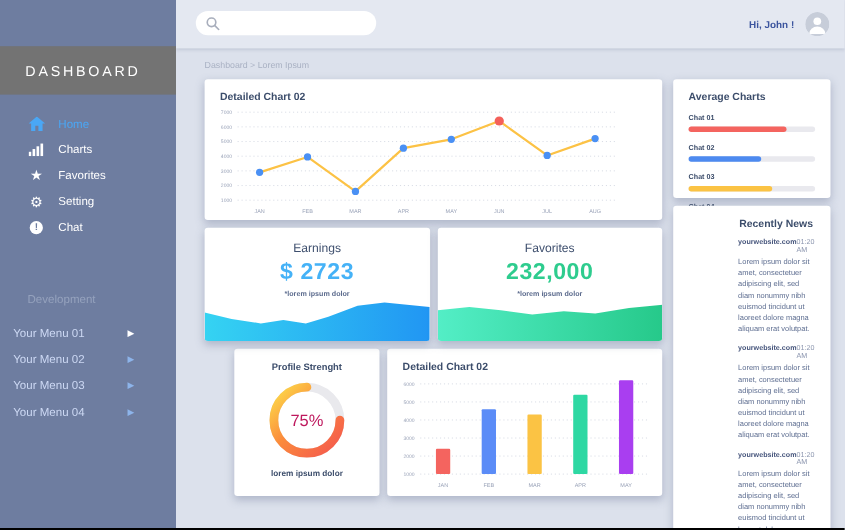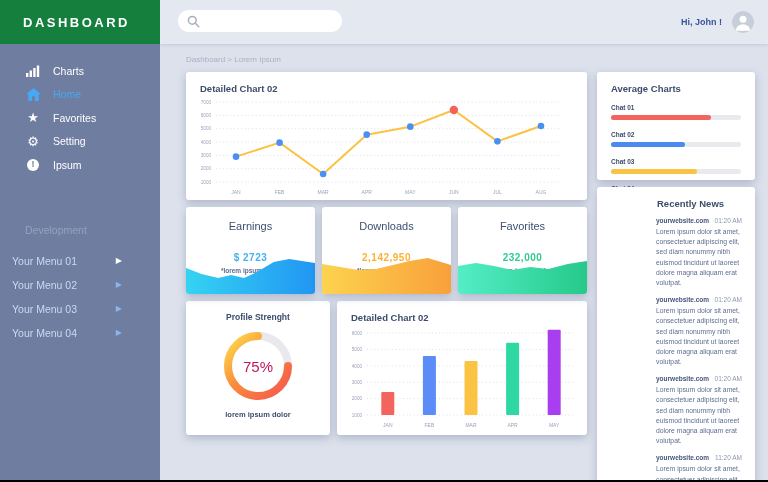--- a/index.html
+++ b/index.html
@@ -1,22 +1,22 @@
 <!DOCTYPE html>
 <html><head>
 <meta charset="utf-8">
 <style>
   * { margin:0; padding:0; box-sizing:border-box; }
   html,body { width:768px; height:482px; overflow:hidden; }
   body { position:relative; font-family:"Liberation Sans", sans-serif; background:#dce1ec; }
 
   
   .sidebar { position:absolute; left:0; top:0; bottom:0; width:160px; background:#6e7da0; z-index:5; }
-  .sb-header { height:44px; background:#15803d; color:#fff; display:flex; align-items:center;
-               padding-left:23px; font-size:13px; font-weight:bold; letter-spacing:2.5px; }
+  .sb-header { height:44px; background:#737373; color:#fff; display:flex; align-items:center;
+               padding-left:23px; font-size:13px; font-weight:normal; letter-spacing:2.5px;margin-top:42px; }
   .menu { margin-top:15px; }
   .menu-item { display:flex; align-items:center; height:23.5px; padding-left:25px;
                color:#fff; font-size:10.5px; cursor:pointer; }
   .menu-item.active { color:#4aa7f5; }
   .mi-icon { width:16px; margin-right:12px; display:flex; justify-content:center; align-items:center;
              font-size:12px; line-height:1; color:#fff; }
   .menu-item.active .mi-icon { color:#4aa7f5; }
   .help-circle { width:12px; height:12px; border-radius:50%; background:#fff; color:#6e7da0;
                  font-size:9px; font-weight:bold; display:flex; align-items:center; justify-content:center; }
   .dev-label { padding-left:25px; margin-top:47px; color:#95a2bd; font-size:10.5px; }
@@ -41,30 +41,30 @@
   .main-grid { display:flex; gap:10px; margin:8px 13px 0 26px; }
   .col-left { flex:1; display:flex; flex-direction:column; gap:7px; }
   .col-right { width:170px; display:flex; flex-direction:column; gap:7px; }
 
   .card { background:#fff; border-radius:3px; box-shadow:0 3px 8px rgba(90,100,135,.35); }
   .card-title { font-size:9.5px; font-weight:bold; color:#3c4d6b; padding:11px 14px 0; }
 
   .chart01-card { height:128px; }
   .chart01-card svg { display:block; }
 
-  .row2 { display:flex; gap:7px; height:87px; }
+  .row2 { display:flex; gap:7px; height:103px; }
   .stat-card { flex:1; position:relative; overflow:hidden; text-align:center; border-radius:3px; }
   .stat-title { margin-top:13px; font-size:11px; color:#3e4f6e; }
-  .stat-value { margin-top:20px; font-size:10px; font-weight:bold; letter-spacing:.5px; }
+  .stat-value { margin-top:4px; font-size:21px; font-weight:bold; letter-spacing:.5px; }
   .stat-note { margin-top:4px; font-size:6.5px; font-weight:bold; color:#5d6c8e; }
   .stat-area { position:absolute; left:0; bottom:0; width:100%; height:40px; }
   .stat-area svg { display:block; width:100%; height:100%; }
 
   .row3 { display:flex; gap:7px; height:134px; }
-  .profile-card { width:144px; text-align:center; }
+  .profile-card { width:132px; text-align:center;margin-left:27px; }
   .profile-title { font-size:8.5px; font-weight:bold; color:#3c4d6b; margin-top:11px; }
   .donut-wrap { position:relative; width:76px; height:76px; margin:6px auto 0; }
   .donut-text { position:absolute; inset:0; display:flex; align-items:center; justify-content:center;
                 font-size:15px; color:#be185d; }
   .profile-note { font-size:7.5px; font-weight:bold; color:#3c4d6b; margin-top:6px; }
   .chart02-card { flex:1; }
   .chart02-card svg { display:block; }
 
   .avg-card { height:108px; }
   .avg-rows { margin-top:10px; }
@@ -82,56 +82,56 @@
   .news-body { font-size:6.8px; line-height:1.5; color:#5e6e91; }
 
   .bottom-line { position:absolute; left:0; right:0; bottom:0; height:2px; background:#000; z-index:20; }
 </style>
 </head>
 <body>
 
 <div class="sidebar">
   <div class="sb-header">DASHBOARD</div>
   <div class="menu">
+      <div class="menu-item active">
+        <span class="mi-icon">
+          <svg width="15" height="13" viewBox="0 0 15 13">
+            <path d="M7.5 0 L15 6.2 H12.7 V13 H8.9 V8.3 H6.1 V13 H2.3 V6.2 H0 Z" fill="currentColor"></path>
+          </svg>
+        </span>
+        <span>Home</span>
+      </div>
       <div class="menu-item">
         <span class="mi-icon">
           <svg width="14" height="12" viewBox="0 0 14 12">
             <rect x="0" y="8" width="2.4" height="4" fill="currentColor"></rect>
             <rect x="3.6" y="5.5" width="2.4" height="6.5" fill="currentColor"></rect>
             <rect x="7.2" y="3" width="2.4" height="9" fill="currentColor"></rect>
             <rect x="10.8" y="0.5" width="2.4" height="11.5" fill="currentColor"></rect>
           </svg>
         </span>
         <span>Charts</span>
       </div>
-      <div class="menu-item active">
-        <span class="mi-icon">
-          <svg width="15" height="13" viewBox="0 0 15 13">
-            <path d="M7.5 0 L15 6.2 H12.7 V13 H8.9 V8.3 H6.1 V13 H2.3 V6.2 H0 Z" fill="currentColor"></path>
-          </svg>
-        </span>
-        <span>Home</span>
-      </div>
       <div class="menu-item">
         <span class="mi-icon">
           <span style="font-size:13px">★</span>
         </span>
         <span>Favorites</span>
       </div>
       <div class="menu-item">
         <span class="mi-icon">
           <span style="font-size:13px">⚙</span>
         </span>
         <span>Setting</span>
       </div>
       <div class="menu-item">
         <span class="mi-icon">
           <span class="help-circle">!</span>
         </span>
-        <span>Ipsum</span>
+        <span>Chat</span>
       </div>
     </div>
   <div class="dev-label">Development</div>
   <div class="dev-menu">
       <div class="dev-item">
         <span>Your Menu 01</span>
         <span class="dev-arrow" style="color:#ffffff">▶</span>
       </div>
       <div class="dev-item">
         <span>Your Menu 02</span>
@@ -219,36 +219,20 @@
                   <linearGradient id="grad0" x1="0" y1="0" x2="1" y2="0">
                     <stop offset="0" stop-color="#35d3f2"></stop>
                     <stop offset="1" stop-color="#2196f3"></stop>
                   </linearGradient>
                 </defs>
                 <path d="M0,40 L0,14 L12,20 L25,24 L35,21 L45,24 L55,18 L68,8 L80,5 L100,9 L100,40 Z" fill="url(#grad0)"></path>
               </svg>
             </div>
           </div>
           <div class="card stat-card">
-            <div class="stat-title">Downloads</div>
-            <div class="stat-value" style="color:#f9b234">2,142,950</div>
-            <div class="stat-note">*lorem ipsum dolor</div>
-            <div class="stat-area">
-              <svg viewBox="0 0 100 40" preserveAspectRatio="none">
-                <defs>
-                  <linearGradient id="grad1" x1="0" y1="0" x2="1" y2="0">
-                    <stop offset="0" stop-color="#fdd34f"></stop>
-                    <stop offset="1" stop-color="#f9a03a"></stop>
-                  </linearGradient>
-                </defs>
-                <path d="M0,40 L0,10 L14,13 L28,16 L42,15 L55,11 L68,7 L82,4 L100,11 L100,40 Z" fill="url(#grad1)"></path>
-              </svg>
-            </div>
-          </div>
-          <div class="card stat-card">
             <div class="stat-title">Favorites</div>
             <div class="stat-value" style="color:#2ecc8e">232,000</div>
             <div class="stat-note">*lorem ipsum dolor</div>
             <div class="stat-area">
               <svg viewBox="0 0 100 40" preserveAspectRatio="none">
                 <defs>
                   <linearGradient id="grad2" x1="0" y1="0" x2="1" y2="0">
                     <stop offset="0" stop-color="#53eec6"></stop>
                     <stop offset="1" stop-color="#26c98a"></stop>
                   </linearGradient>

